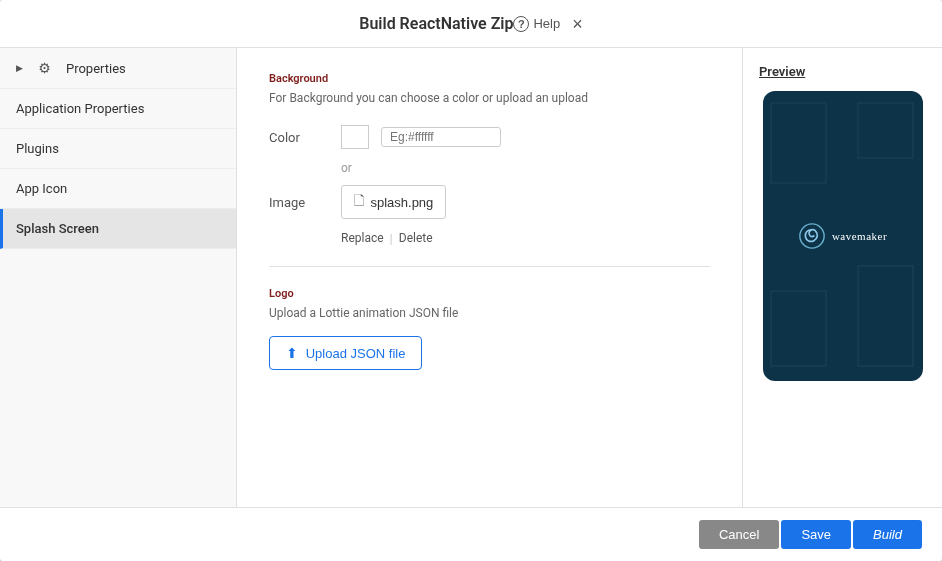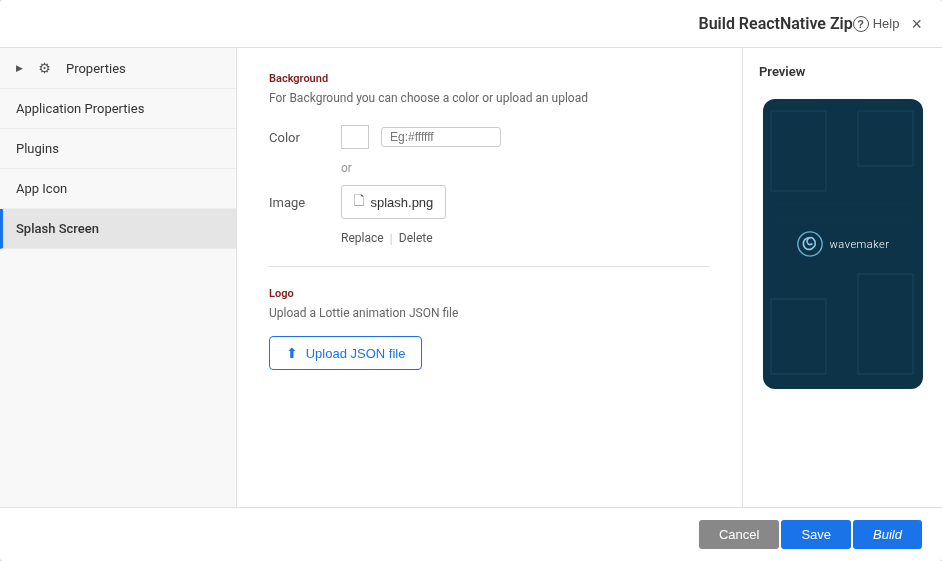--- a/index.html
+++ b/index.html
@@ -18,21 +18,21 @@
       background: #fff;
       border-radius: 4px;
       box-shadow: 0 4px 20px rgba(0,0,0,0.3);
       display: flex;
       flex-direction: column;
       overflow: hidden;
     }
     .dialog-header {
       display: flex;
       align-items: center;
-      justify-content: flex-end;
+      justify-content: center;
       padding: 14px 20px;
       border-bottom: 1px solid #e0e0e0;
       background: #fff;
       flex-shrink: 0;
     }
     .dialog-title {
       font-size: 16px;
       font-weight: 600;
       color: #333;
     }
@@ -219,21 +219,22 @@
       width: 200px;
       flex-shrink: 0;
       border-left: 1px solid #e0e0e0;
       padding: 16px;
       background: #fff;
     }
     .preview-title {
       font-size: 13px;
       font-weight: 600;
       color: #333;
-      margin-bottom: 20px;
+      margin-bottom: 12px;
+      text-decoration: underline;
     }
     .phone-preview {
       width: 160px;
       height: 290px;
       background: #0d3349;
       border-radius: 12px;
       display: flex;
       align-items: center;
       justify-content: center;
       position: relative;
@@ -243,20 +244,21 @@
     .phone-grid {
       position: absolute;
       top: 0; left: 0; right: 0; bottom: 0;
       opacity: 0.2;
     }
     .phone-logo {
       display: flex;
       flex-direction: column;
       align-items: flex-start;
       z-index: 1;
+      font-family: Liberation Serif, serif;
     }
     .wavemaker-logo {
       display: flex;
       align-items: center;
       gap: 6px;
     }
     .wm-icon {
       width: 28px;
       height: 28px;
     }

